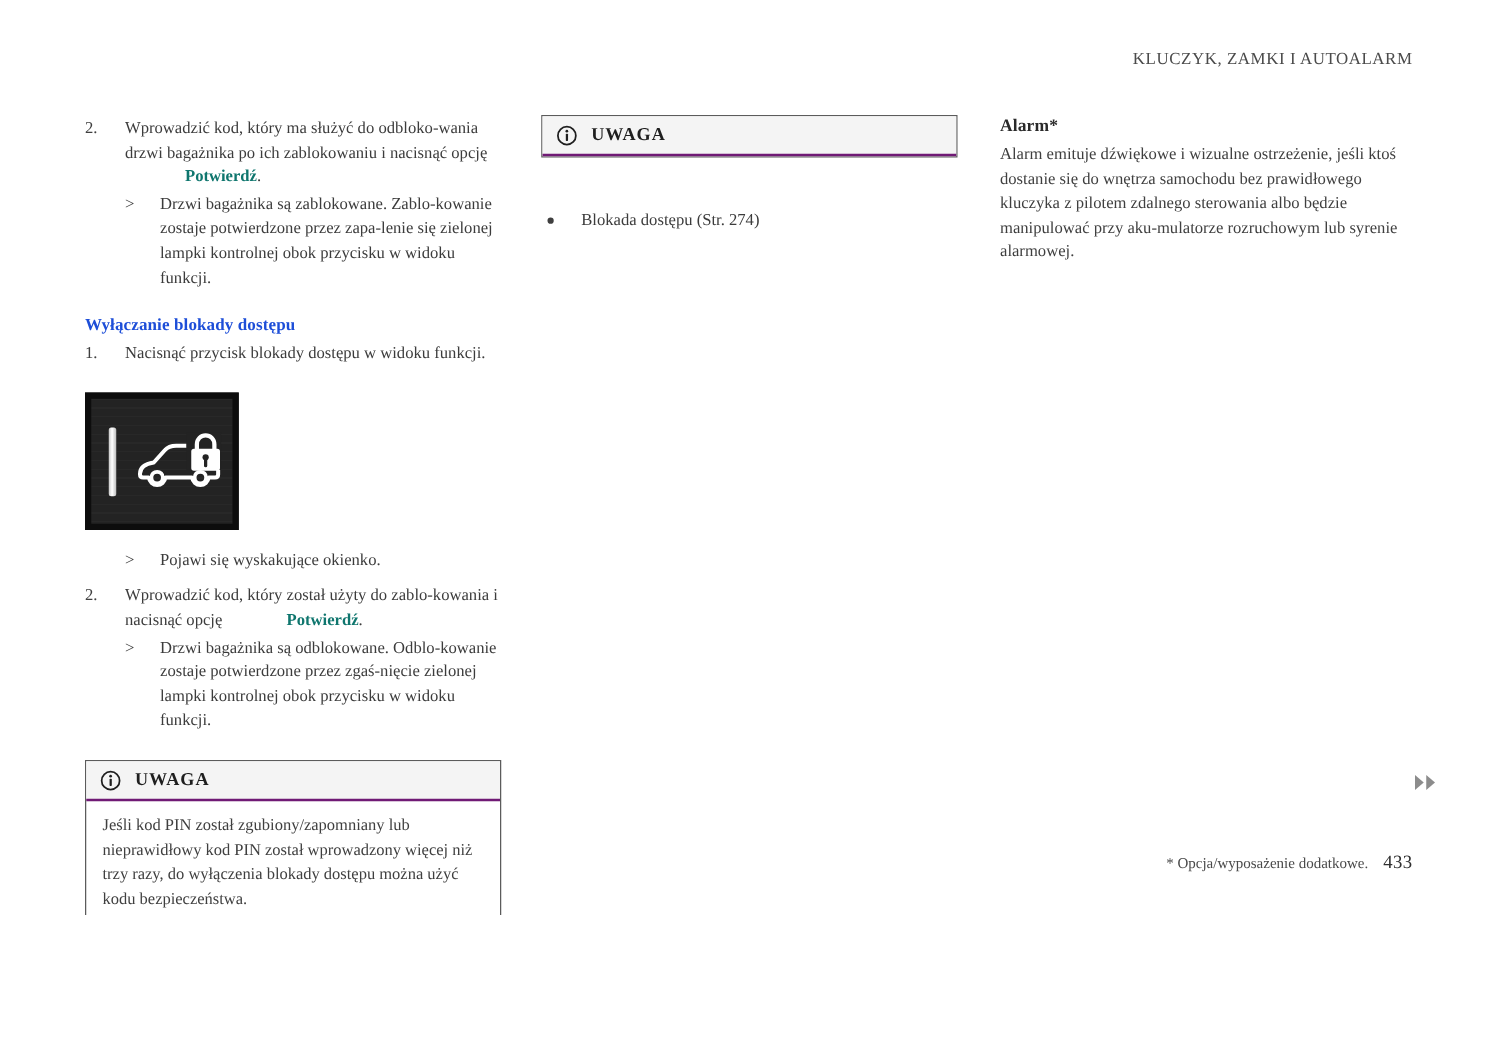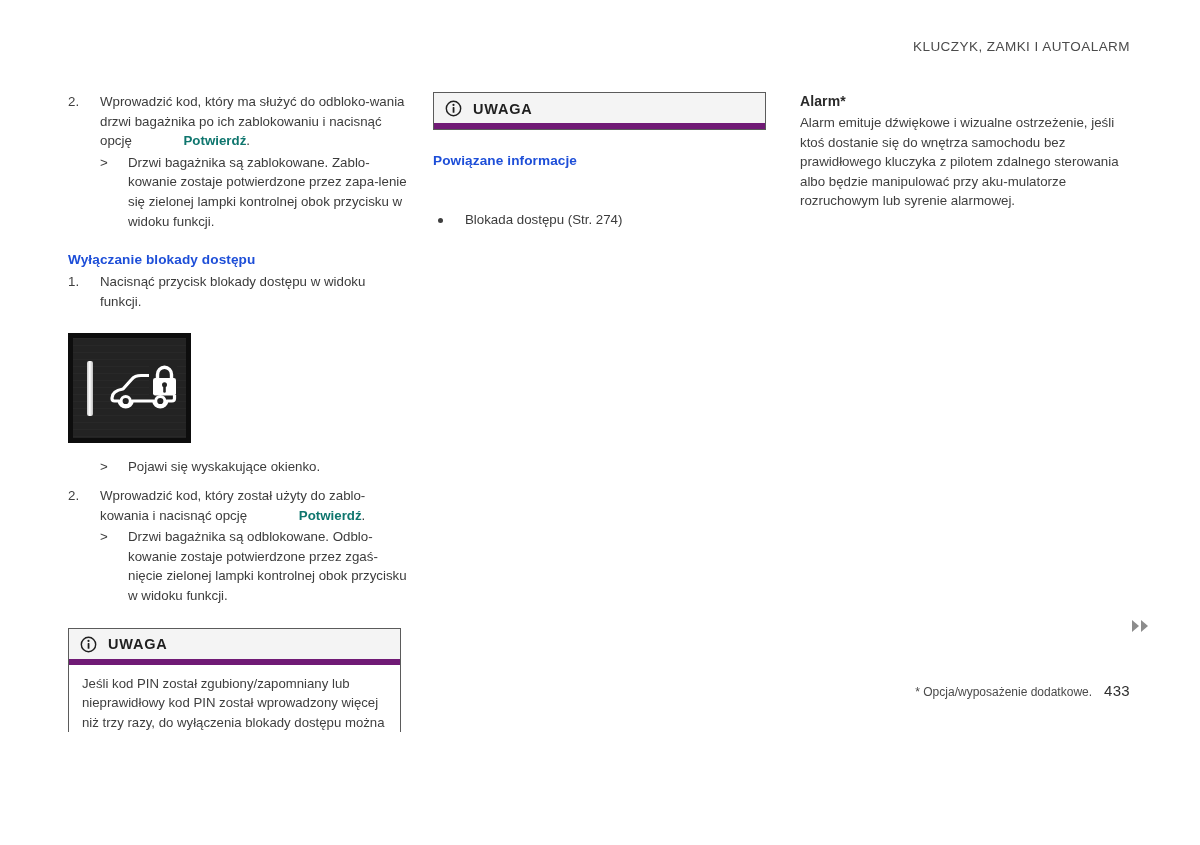--- a/index.html
+++ b/index.html
@@ -15,20 +15,21 @@
     color: #3c3c3c;
     -webkit-font-smoothing: antialiased;
   }
 
   .page {
     position: absolute;
     inset: 0;
     width: 1200px;
     height: 732px;
     overflow: hidden;
+    font-family: Liberation Serif, serif;
   }
 
   
   .running-header {
     position: absolute;
     top: 39px;
     right: 70px;
     font-size: 13.5px;
     letter-spacing: 0.45px;
     color: #4b4b4b;
@@ -158,21 +159,21 @@
     border: 1px solid #5b5b5b;
     background: #ffffff;
     box-sizing: border-box;
   }
   .note-head {
     display: flex;
     align-items: center;
     gap: 11px;
     padding: 7px 11px 6px 11px;
     background: #f4f4f4;
-    border-bottom: 6px solid #701a75;
+    border-bottom: 2px solid #701a75;
   }
   .note-head .title {
     font-size: 14.5px;
     font-weight: 700;
     letter-spacing: 0.8px;
     color: #1f1f1f;
   }
   .note-body {
     padding: 9px 13px 11px 13px;
     font-size: 13.2px;
@@ -335,21 +336,20 @@
         <svg class="info-icon" viewBox="0 0 18 18">
           <circle cx="9" cy="9" r="7.6" fill="none" stroke="#1f1f1f" stroke-width="1.5"></circle>
           <circle cx="9" cy="5.2" r="1.15" fill="#1f1f1f"></circle>
           <rect x="8.1" y="7.5" width="1.9" height="6.1" rx="0.6" fill="#1f1f1f"></rect>
         </svg>
         <span class="title">UWAGA</span>
       </div>
     </div>
 
     <div class="related">
-      <h3 class="sub-heading">Powiązane informacje</h3>
       <ul>
         <li>
           <span class="dot"></span>
           <span>Blokada dostępu (Str. 274)</span>
         </li>
       </ul>
     </div>
 
   </div>
 

